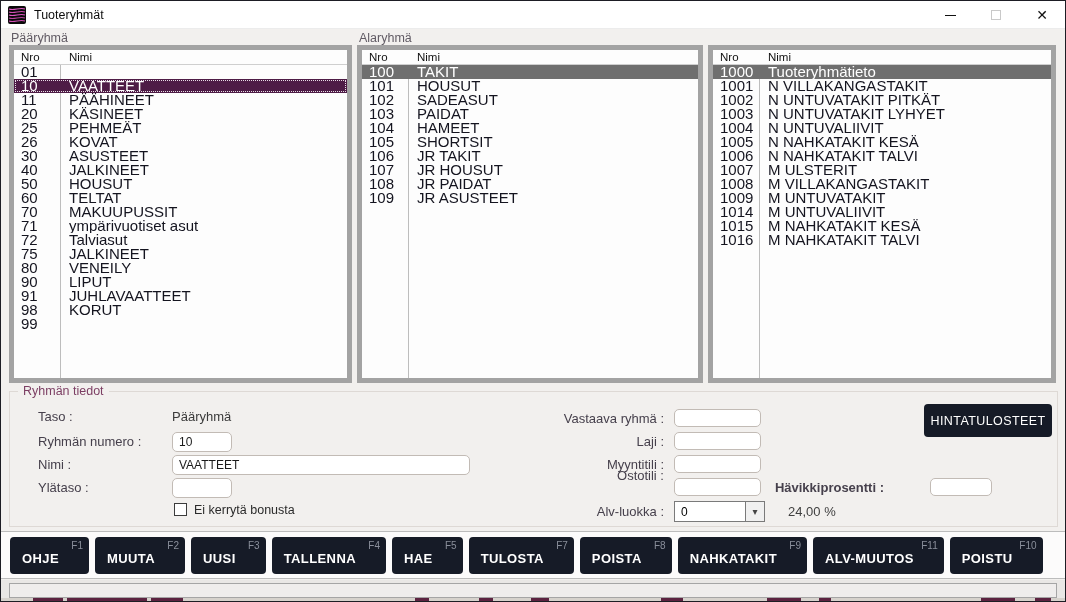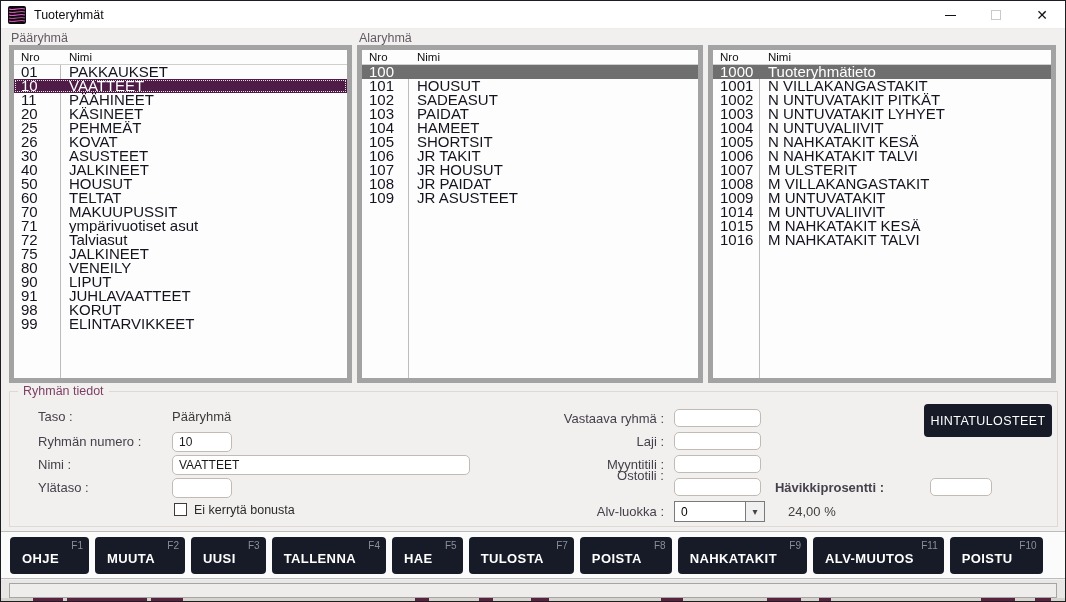--- a/index.html
+++ b/index.html
@@ -123,21 +123,20 @@
   <span class="panel-label" id="label-1">Alaryhmä</span>
   <span class="panel-label" id="label-2">Tuoteryhmä</span>
 
   <div class="listpanel" id="panel-0">
       <div class="lheader">
         <span class="c-nro">Nro</span>
         <span class="c-nimi">Nimi</span>
       </div>
       <div class="lrow">
         <span class="c-nro">01</span>
-        <span class="c-nimi">PAKKAUKSET</span>
       </div>
       <div class="lrow sel-active">
         <span class="c-nro">10</span>
         <span class="c-nimi">VAATTEET</span>
       </div>
       <div class="lrow">
         <span class="c-nro">11</span>
         <span class="c-nimi">PÄÄHINEET</span>
       </div>
       <div class="lrow">
@@ -195,30 +194,30 @@
       <div class="lrow">
         <span class="c-nro">91</span>
         <span class="c-nimi">JUHLAVAATTEET</span>
       </div>
       <div class="lrow">
         <span class="c-nro">98</span>
         <span class="c-nimi">KORUT</span>
       </div>
       <div class="lrow">
         <span class="c-nro">99</span>
-        <span class="c-nimi">ELINTARVIKKEET</span>
       </div>
     </div>
   <div class="listpanel" id="panel-1">
       <div class="lheader">
         <span class="c-nro">Nro</span>
         <span class="c-nimi">Nimi</span>
       </div>
       <div class="lrow sel-inactive">
         <span class="c-nro">100</span>
+        <span class="c-nimi">TAKIT</span>
       </div>
       <div class="lrow">
         <span class="c-nro">101</span>
         <span class="c-nimi">HOUSUT</span>
       </div>
       <div class="lrow">
         <span class="c-nro">102</span>
         <span class="c-nimi">SADEASUT</span>
       </div>
       <div class="lrow">

